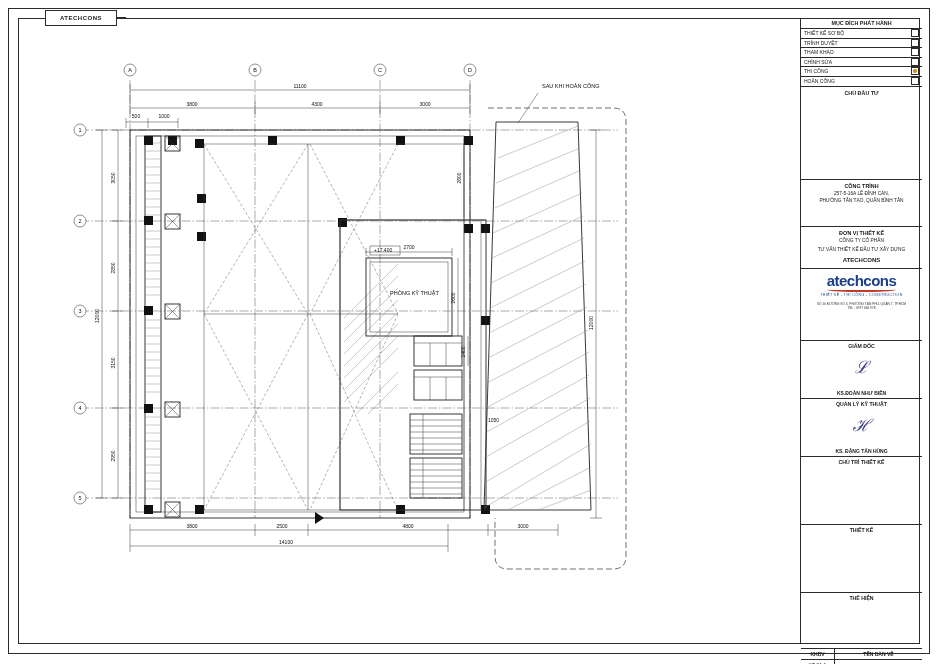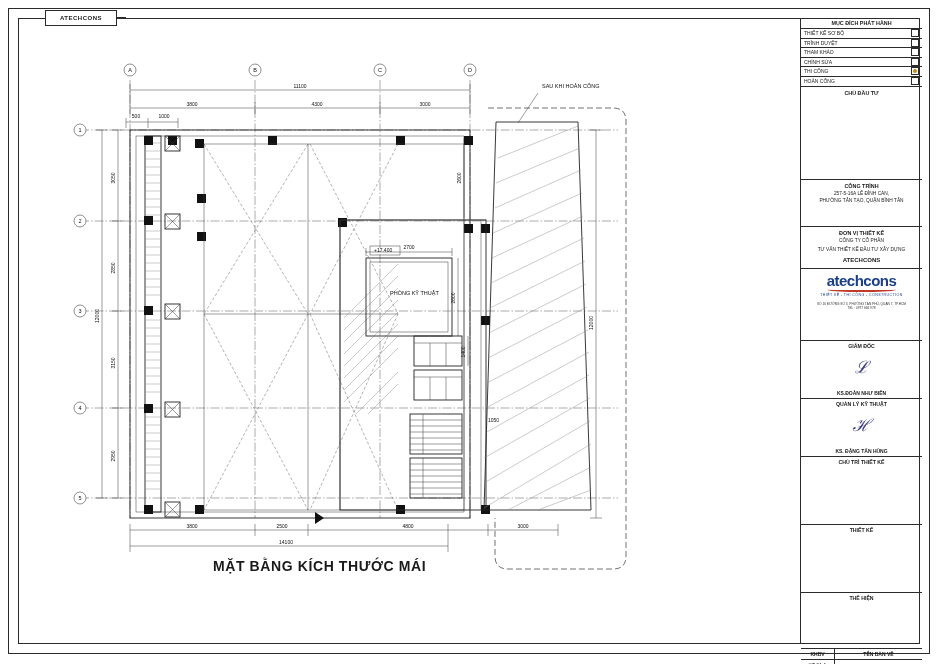--- a/index.html
+++ b/index.html
@@ -376,21 +376,20 @@
         <polygon points="297,494 306,500 297,506" fill="#111"></polygon>
       </g>
 
       <g class="thin">
         <line x1="322" y1="202" x2="468" y2="202"></line>
         <line x1="446" y1="126" x2="446" y2="492"></line>
         <line x1="463" y1="202" x2="463" y2="492"></line>
       </g>
     </svg>
 
-    <div class="dtitle">MẶT BẰNG KÍCH THƯỚC MÁI</div>
   </div>
 
   <div class="tb">
 
     <div class="pub">
       <div class="ttl">MỤC ĐÍCH PHÁT HÀNH</div>
       <div class="it">
         <span>THIẾT KẾ SƠ BỘ</span>
         <span class="chk"></span>
       </div>

